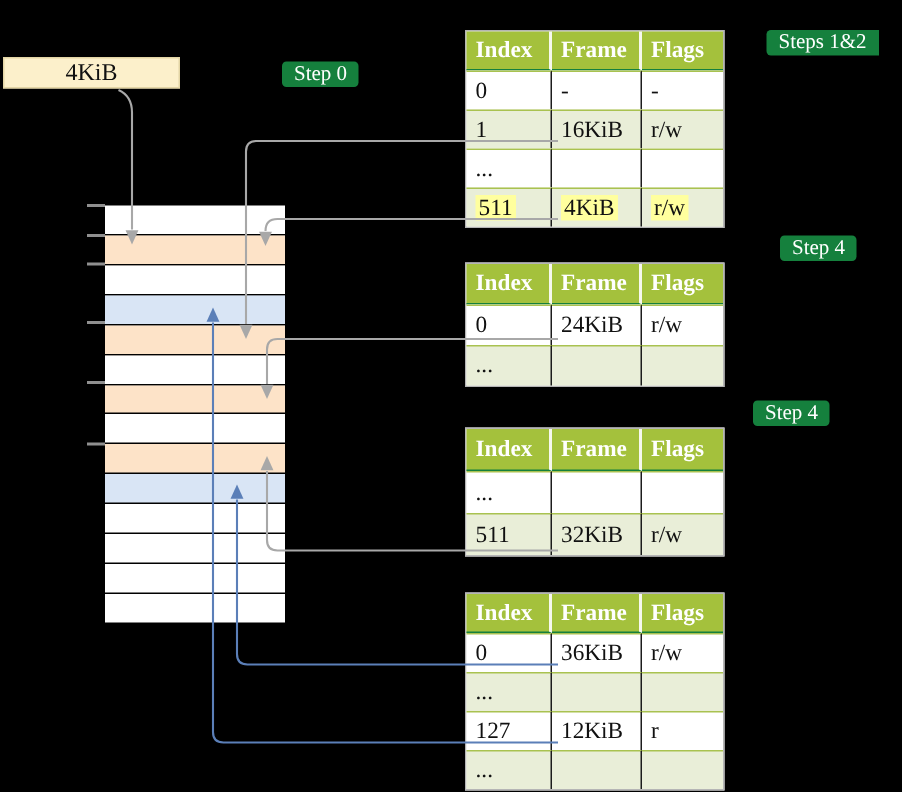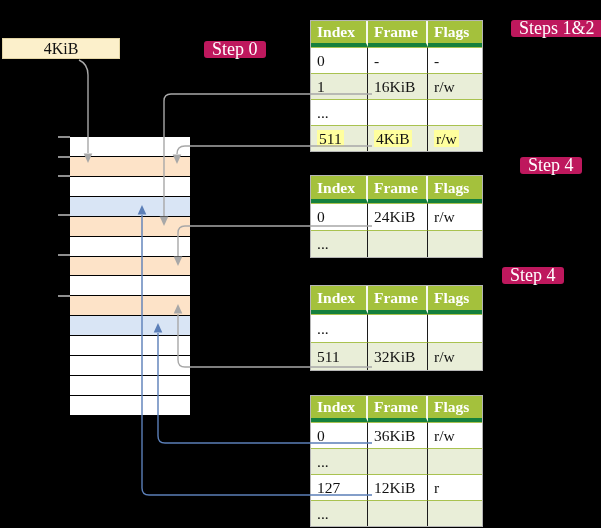--- a/index.html
+++ b/index.html
@@ -3,40 +3,40 @@
 <meta charset="utf-8">
 <style>
   html,body{margin:0;padding:0;background:#000;}
   .canvas{position:relative;width:601px;height:528px;background:#000;overflow:hidden;
           font-family:"Liberation Serif", serif;}
   
   .kib-box{position:absolute;left:2px;top:38px;width:118px;height:21px;
            background:#fcf0cb;border:1px solid #e3d5a5;box-sizing:border-box;
            color:#111;font-size:16px;text-align:center;line-height:19px;}
   
-  .step-label{position:absolute;background:#be185d;color:#fff;font-size:18px;
+  .step-label{position:absolute;background:#15803d;color:#fff;font-size:14px;
               line-height:17px;height:17px;padding:0 8px;border-radius:3px;
               white-space:nowrap;}
-  .step-0{left:204px;top:41px;}
+  .step-0{left:188px;top:41px;}
   .steps-1-2{left:511px;top:20px;border-top-right-radius:0;border-bottom-right-radius:0;}
   .step-3{left:520px;top:157px;}
   .step-4{left:502px;top:267px;}
   
   .memory{position:absolute;left:70px;top:137px;width:120px;}
   .mrow{height:19.93px;box-sizing:border-box;border-bottom:1.6px solid #000;}
   .mrow.white{background:#ffffff;}
   .mrow.peach{background:#fde3c8;}
   .mrow.blue {background:#d9e5f5;}
   .tick{position:absolute;left:58px;width:12px;height:2px;background:#8f8f8f;}
   
   table.ptable{position:absolute;border-collapse:separate;border-spacing:0;
                border:1px solid #b5b5b5;background:#fff;table-layout:fixed;}
   table.ptable th{background:#a4c13c;color:#fff;font-weight:bold;font-size:15.5px;
                   text-align:left;padding:0 0 0 6px;border-right:2px solid #f6f8ee;
-                  border-bottom:4px solid #15803d;box-sizing:border-box;}
+                  border-bottom:1px solid #15803d;box-sizing:border-box;}
   table.ptable th:last-child{border-right:none;}
   table.ptable td{font-size:15.5px;color:#111;padding:0 0 0 6px;
                   border-right:1px solid #1c1c1c;border-top:1px solid #a9c250;
                   box-sizing:border-box;vertical-align:middle;}
   table.ptable td:last-child{border-right:none;}
   table.ptable tr.shaded td{background:#e9eed8;}
   table.ptable tr.plain td{background:#ffffff;}
   .hl{background:#ffff9e;padding:0 2px;}
   
   svg.connectors{position:absolute;left:0;top:0;pointer-events:none;}

